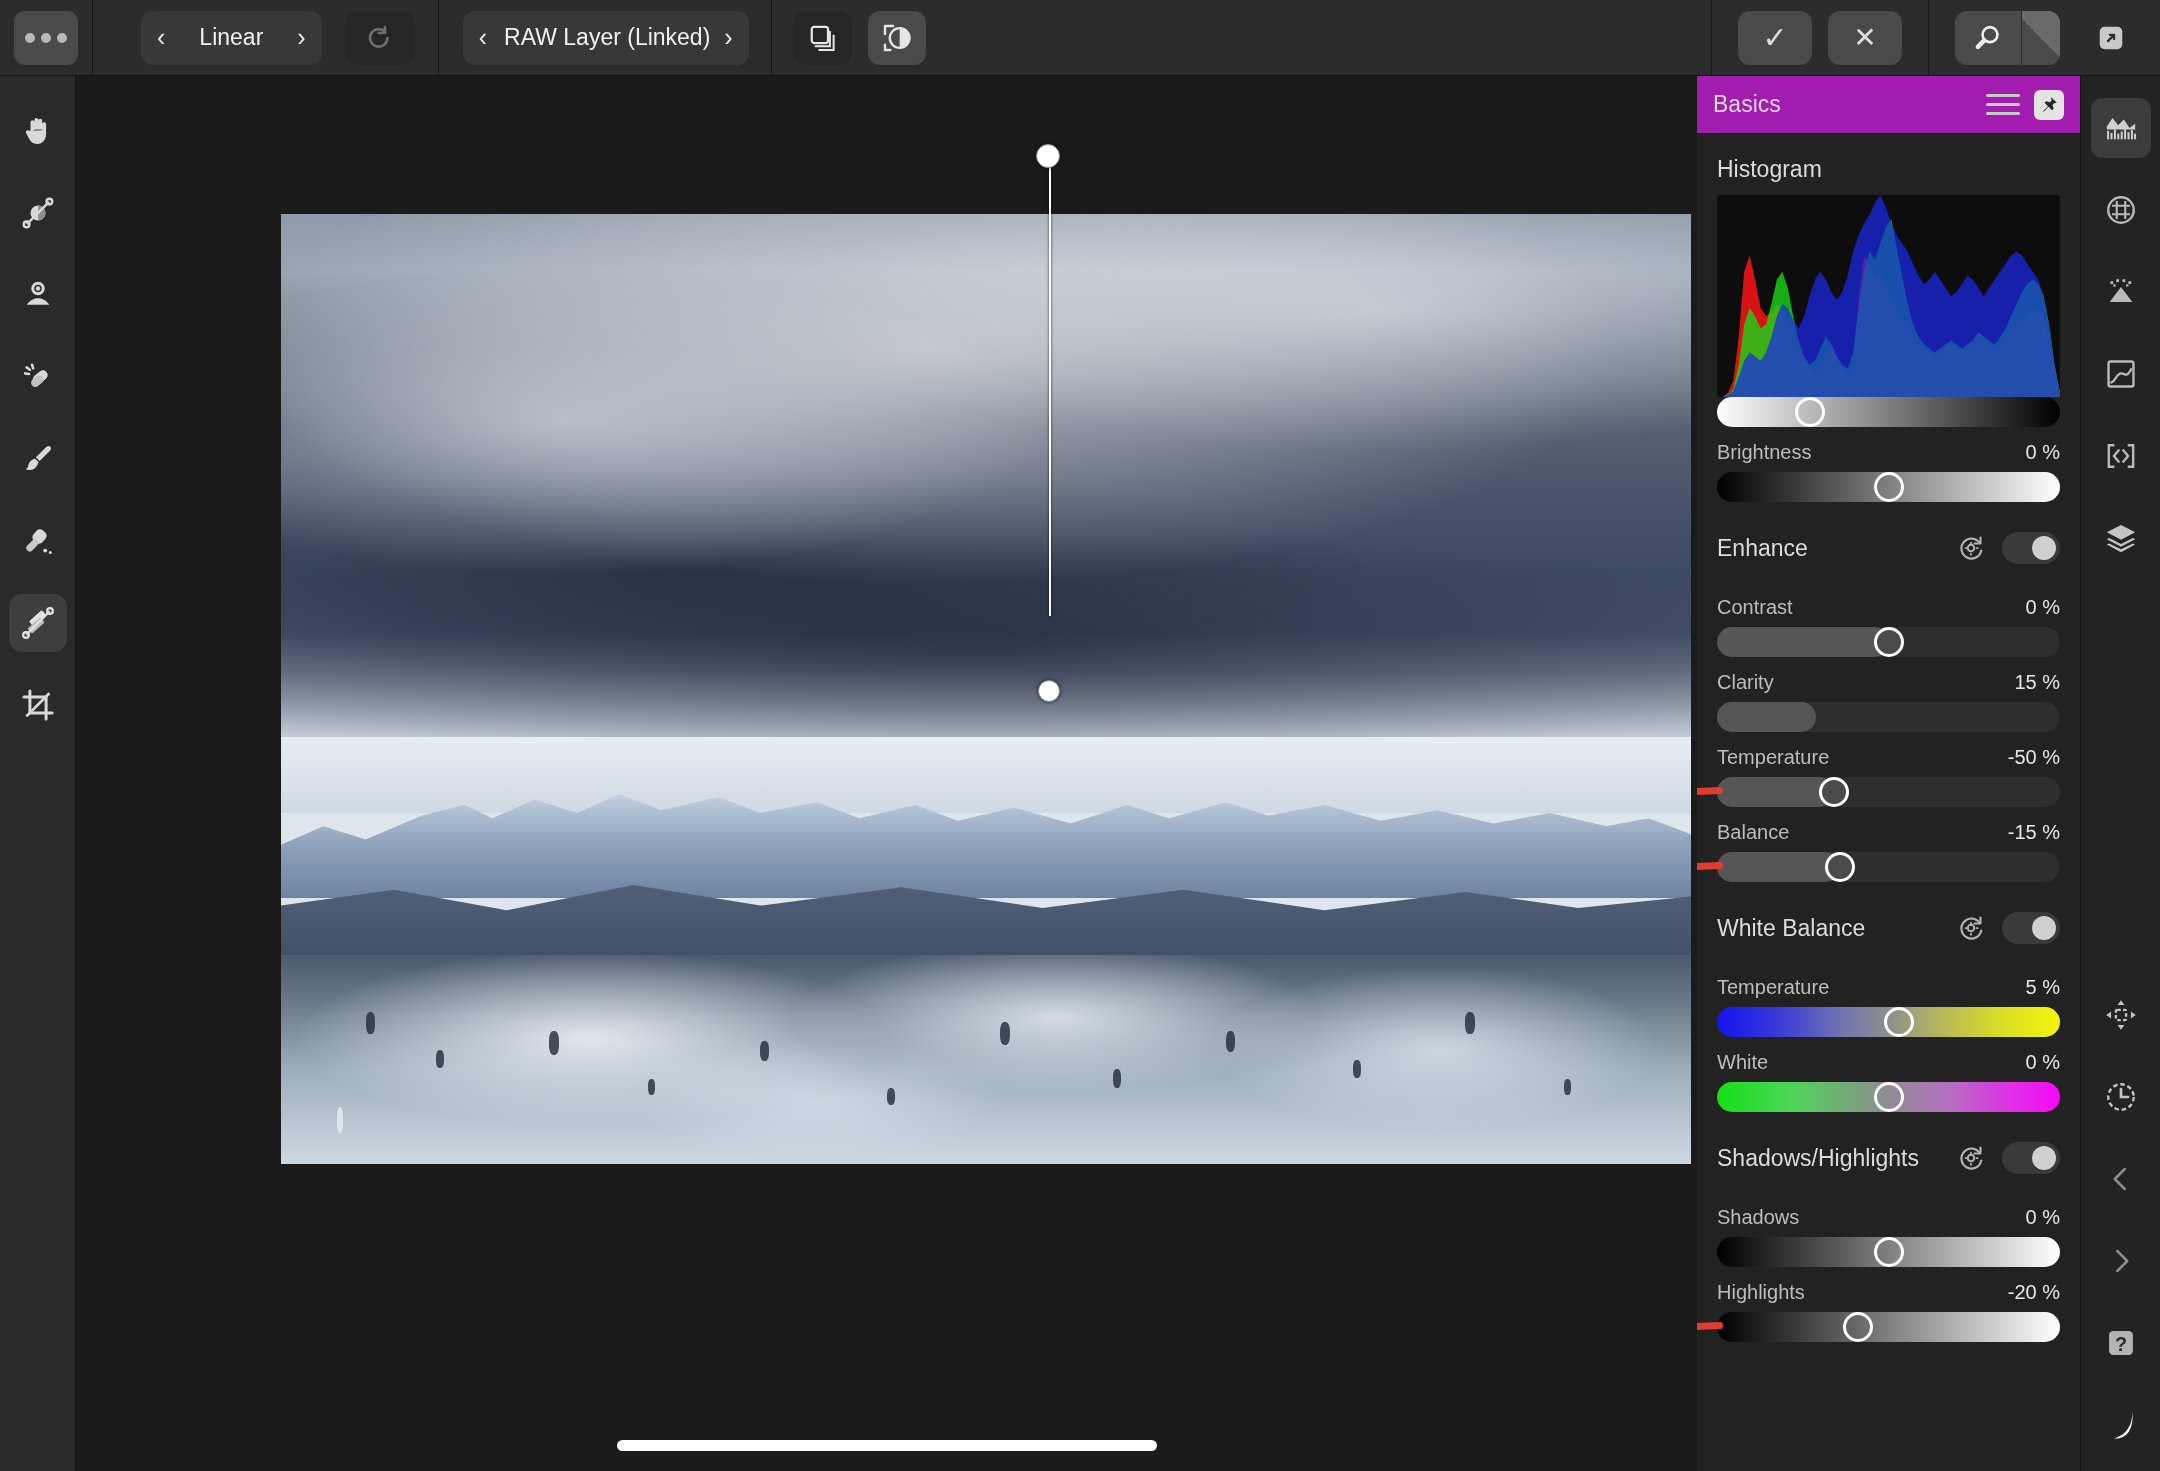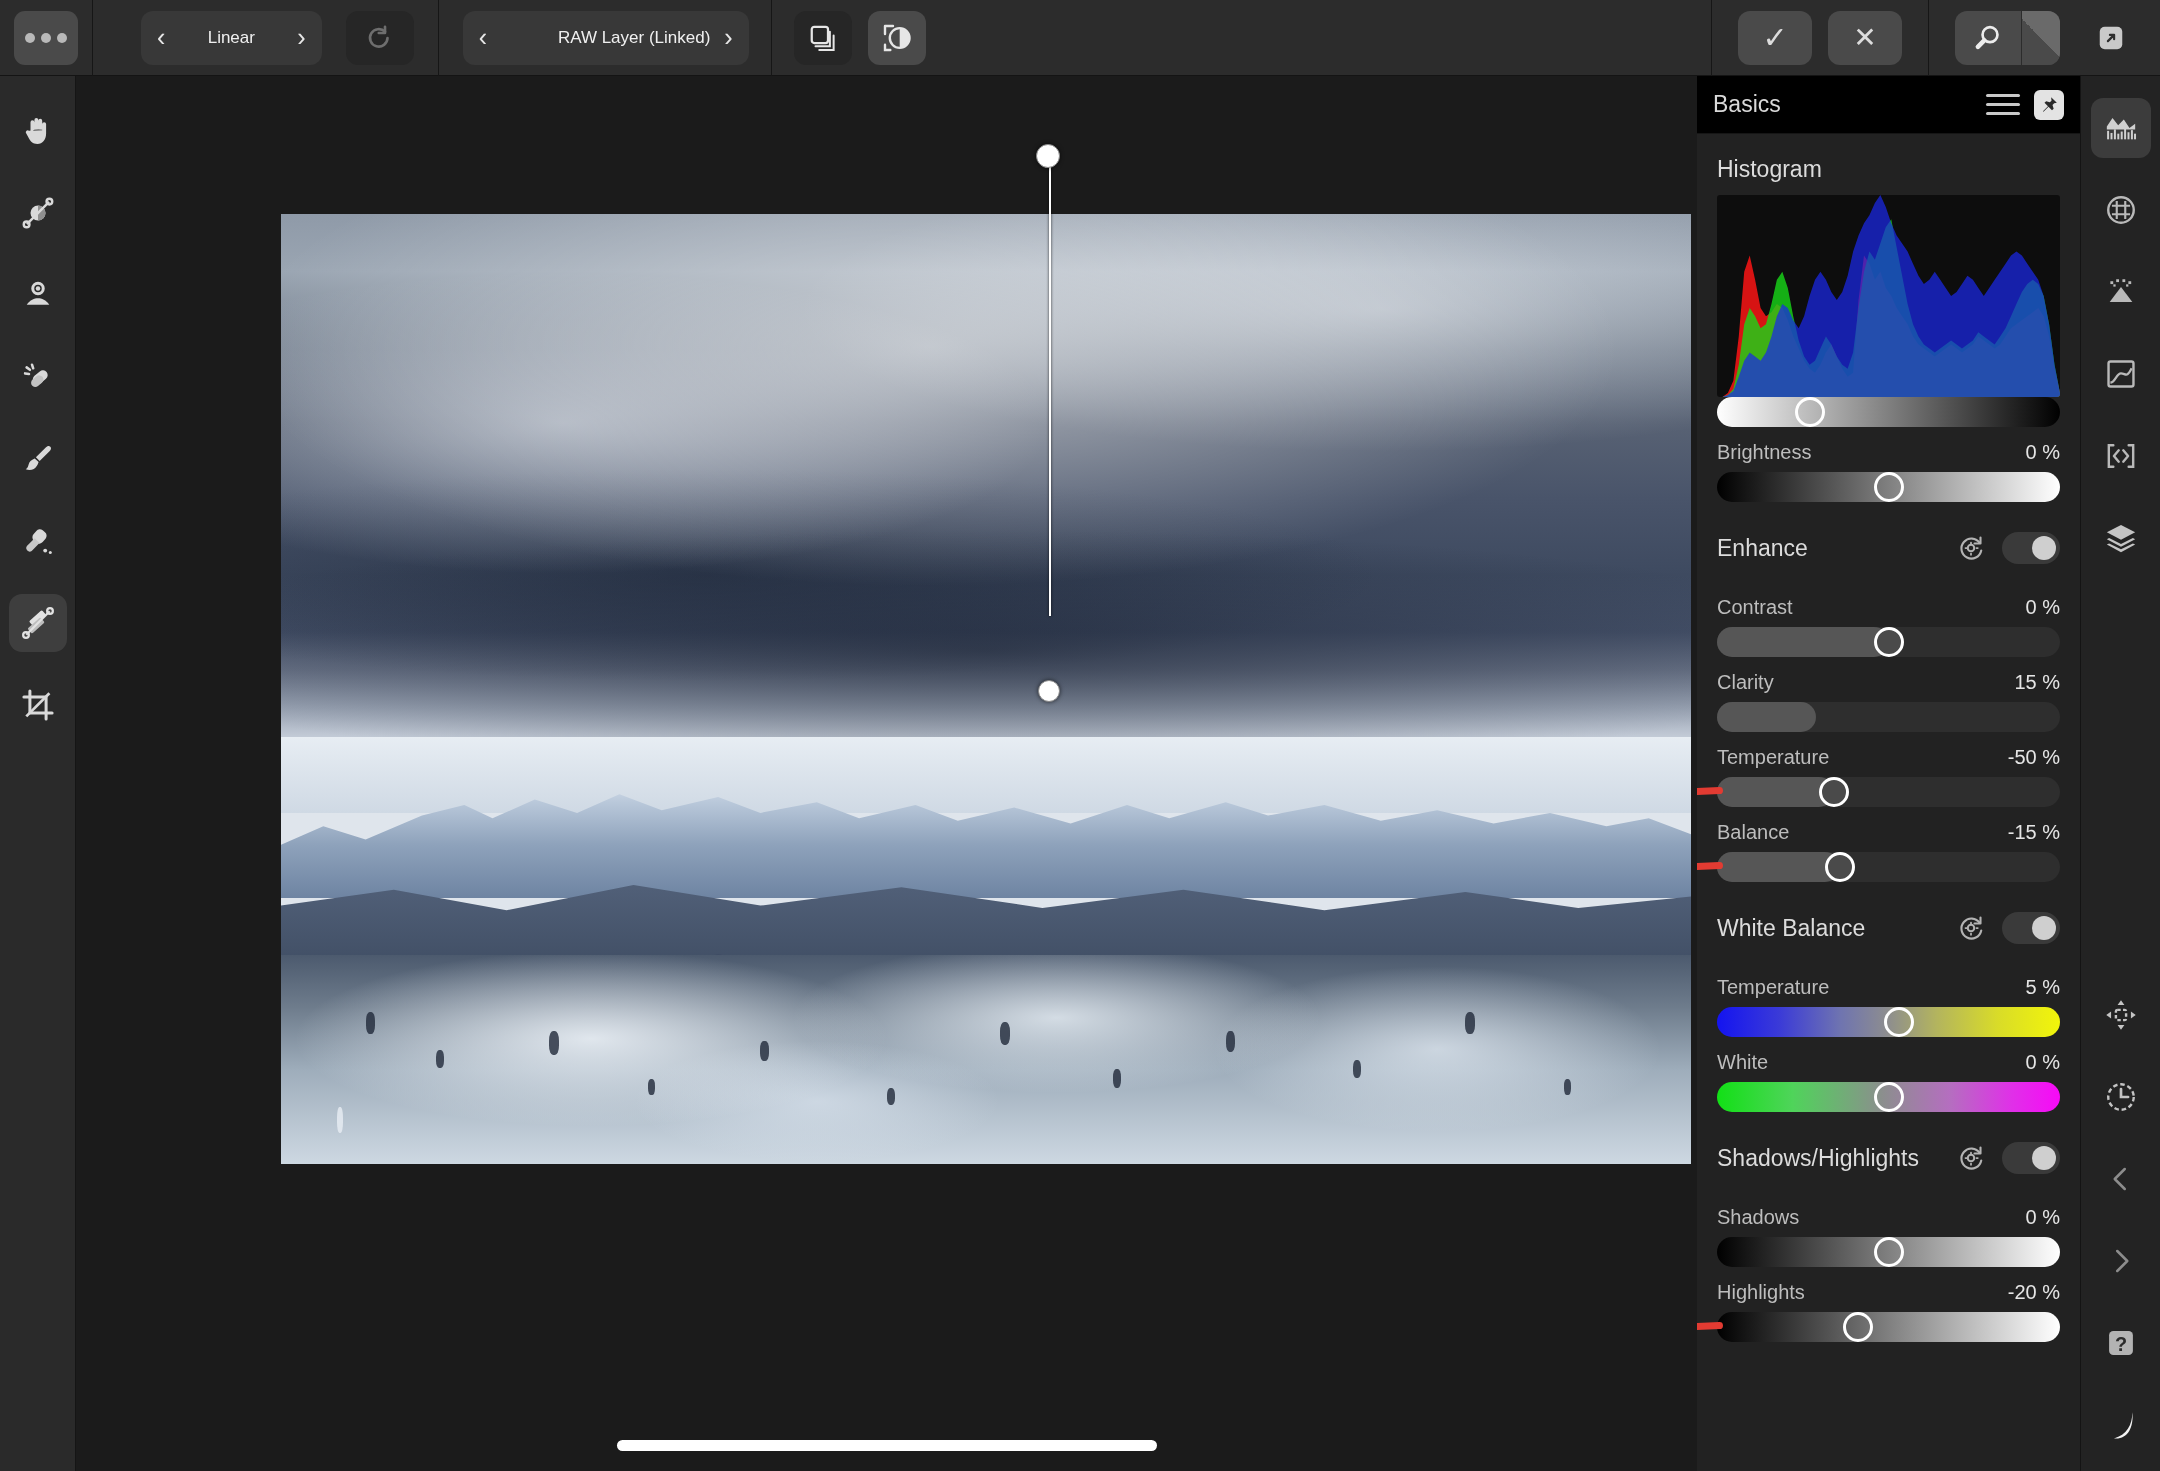--- a/index.html
+++ b/index.html
@@ -35,21 +35,21 @@
     margin-left:6px;
   }
   .cam-meta { margin-left:16px; line-height:1.45; }
   .cam-meta div { font-size:16px; color:#9a9a9a; white-space:nowrap; }
 
   .stepper {
     background:#383838; border-radius:12px; height:54px; display:flex;
     align-items:center; padding:0 16px; gap:14px;
   }
   .stepper .chev { color:#e7e7e7; font-size:25px; line-height:1; cursor:pointer; user-select:none; }
-  .stepper .lbl { font-size:17px; color:#f0f0f0; white-space:nowrap; }
+  .stepper .lbl { font-size:23px; color:#f0f0f0; white-space:nowrap; }
 
   .sq-btn {
     width:58px; height:54px; border-radius:12px; display:flex;
     align-items:center; justify-content:center; cursor:pointer;
   }
   .sq-dark { background:#262626; }
   .sq-mid  { background:#4a4a4a; }
   .sq-flat { background:transparent; }
 
   
@@ -137,21 +137,21 @@
     position:absolute; left:50%; transform:translateX(-50%); bottom:20px;
     width:540px; height:11px; background:#fff; border-radius:6px;
   }
 
   
   .rpanel {
     position:absolute; left:1697px; top:76px; width:383px; height:1395px;
     background:#222222; overflow:hidden;
   }
   .rp-head {
-    height:58px; background:#000000; display:flex; align-items:center;
+    height:58px; background:#a21caf; display:flex; align-items:center;
     padding:0 16px; border-bottom:1px solid #161616;
   }
   .rp-head .ttl { font-size:23px; color:#d9d9d9; flex:1; }
   .burger { width:34px; display:flex; flex-direction:column; gap:6px; cursor:pointer; margin-right:14px; }
   .burger i { display:block; height:3px; background:#c9c9c9; border-radius:2px; }
   .pinbtn { width:30px; height:30px; background:#e3e3e3; border-radius:6px;
             display:flex; align-items:center; justify-content:center; cursor:pointer; }
 
   .rp-body { padding:0 0 20px 0; }
   .sect-title { font-size:23px; color:#dcdcdc; padding:22px 20px 12px 20px; }

